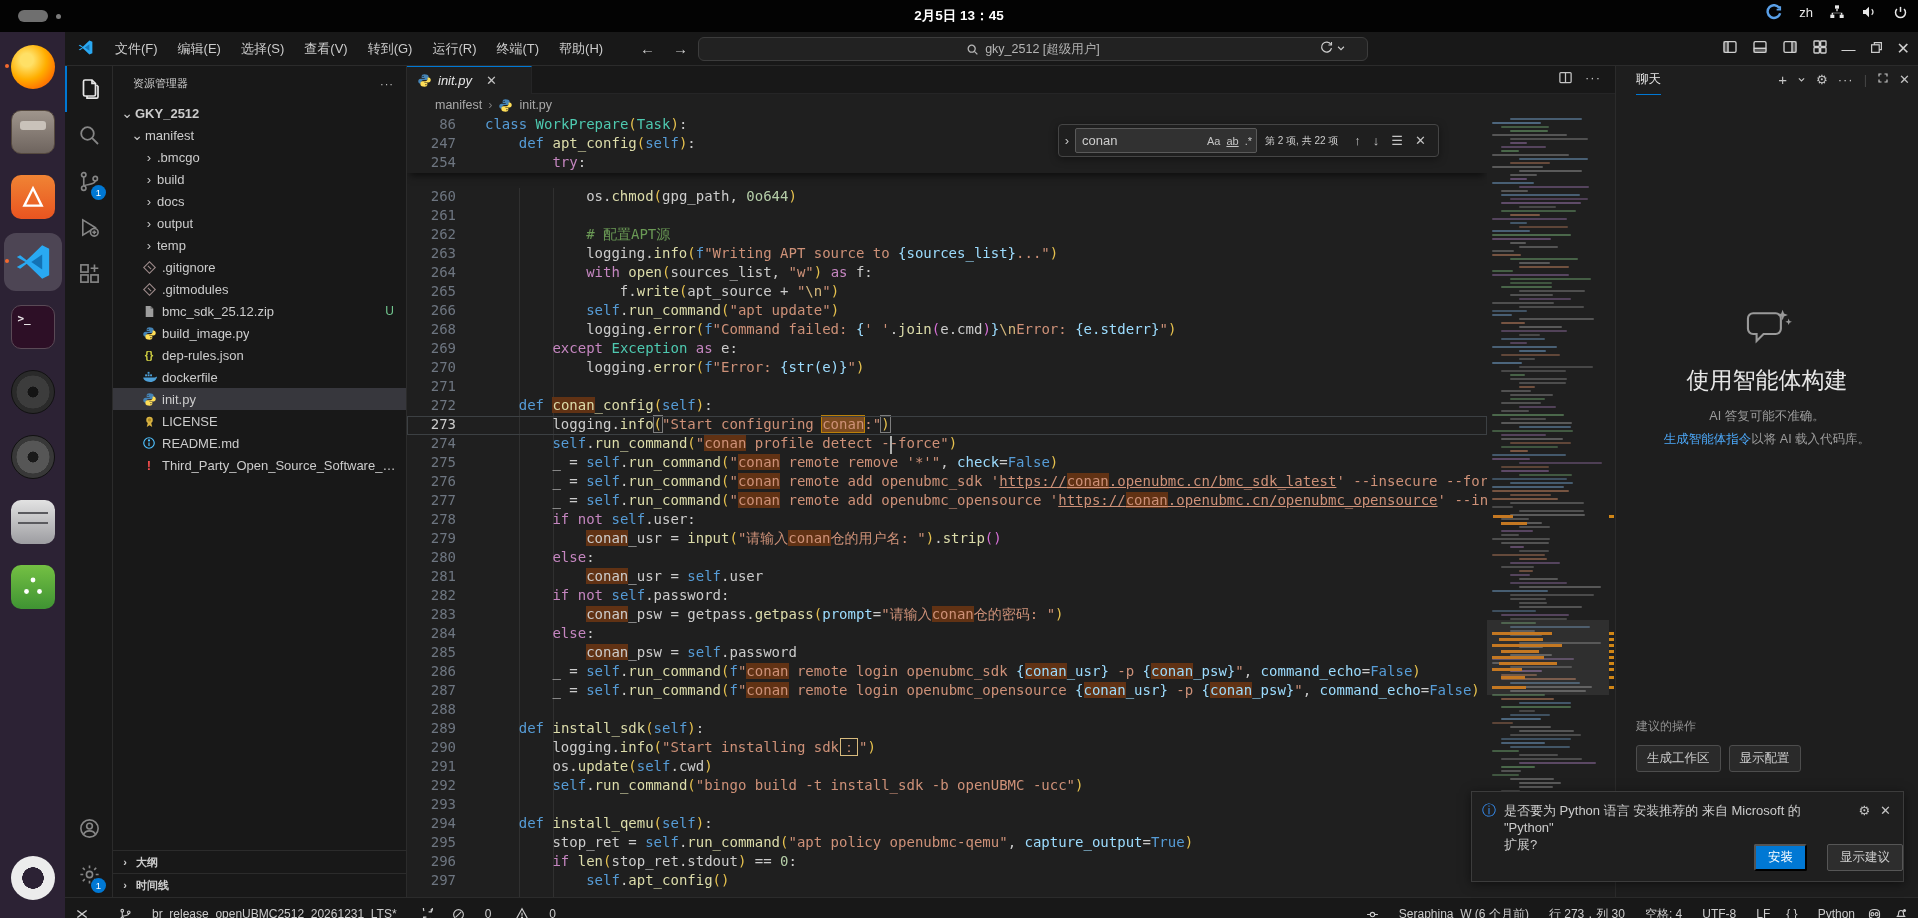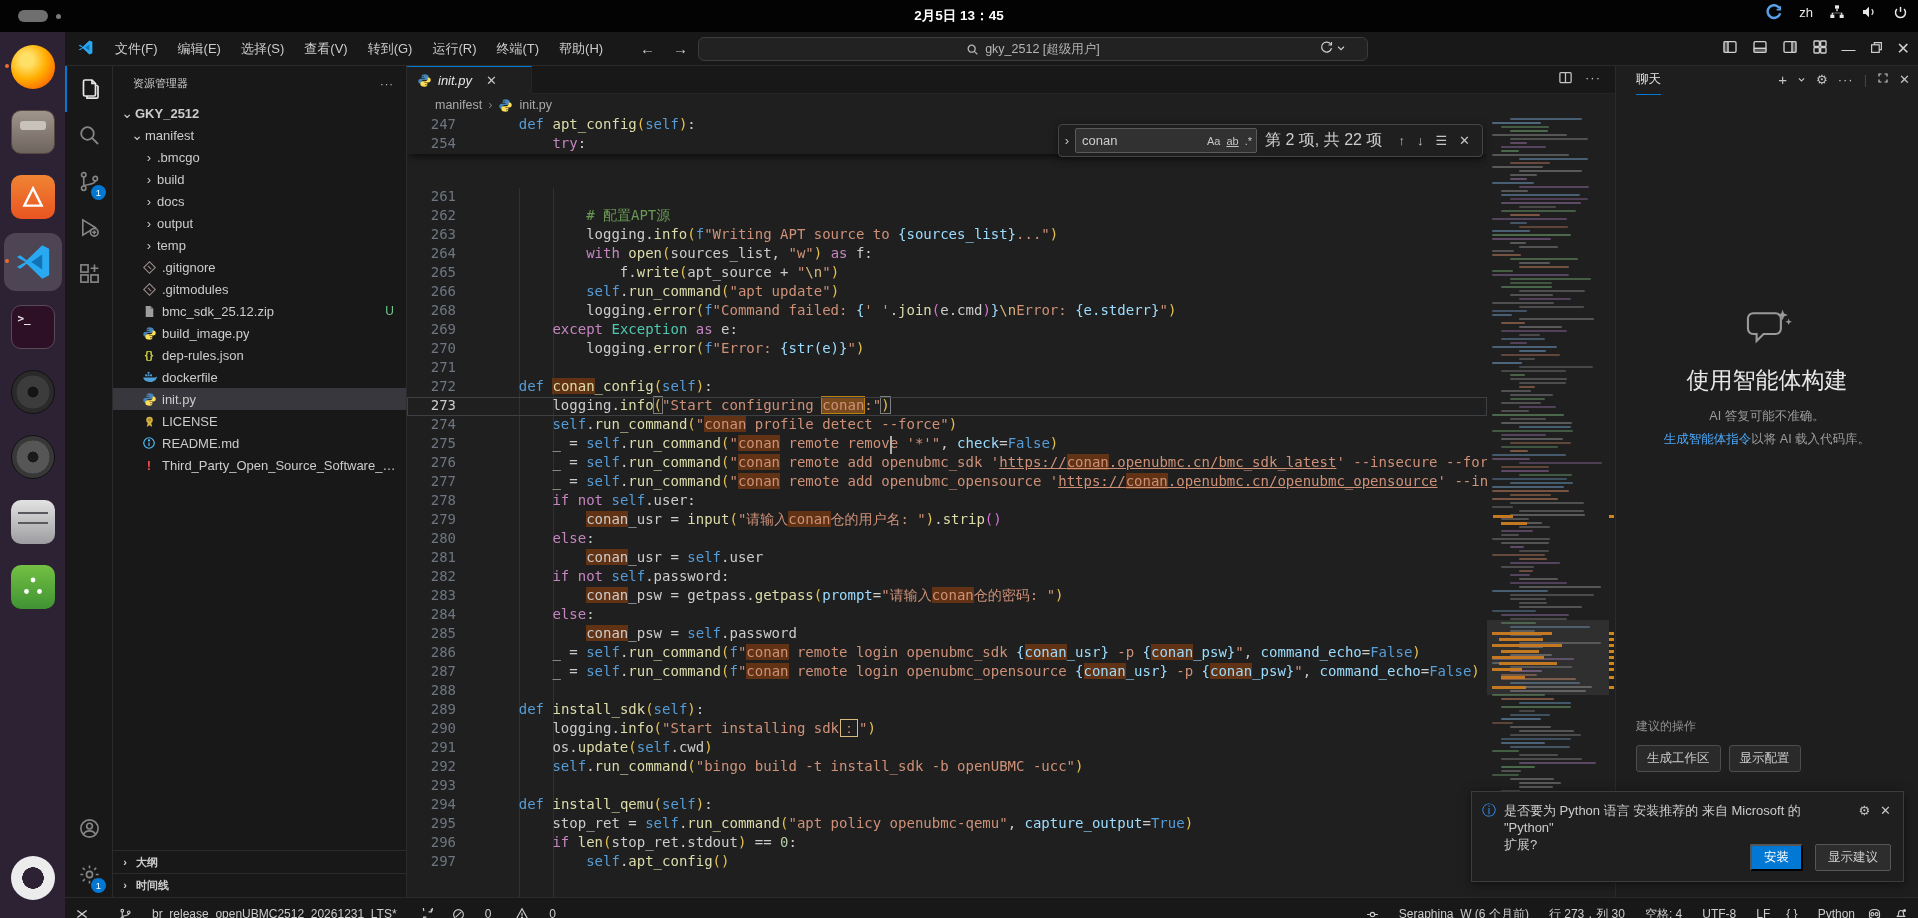--- a/index.html
+++ b/index.html
@@ -90,21 +90,21 @@
   .tk-bm{box-shadow:0 0 0 1px #7e7e7e;}
   .tk-box{border:1px solid #d7ba7d; padding:0 1px; margin:0 1px;}
 
   
   #find { position:absolute; left:651px; top:58px; height:33px; background:#1f1f1f; border:1px solid #454545; border-radius:4px; box-shadow:0 2px 8px rgba(0,0,0,.4); display:flex; align-items:center; padding:0 6px 0 0; z-index:5; }
   #find .stub { width:16px; height:100%; display:flex; align-items:center; justify-content:center; color:#c5c5c5; }
   #find .fbox { width:182px; height:25px; background:#313131; border:1px solid #5a5a5a; border-radius:2px; display:flex; align-items:center; padding:0 4px 0 6px; gap:6px; }
   #find .fbox input { flex:1; min-width:20px; background:transparent; border:none; outline:none; color:#cccccc; font-family:"Liberation Sans","DejaVu Sans",sans-serif; font-size:13px; }
   #find .fopt { color:#c5c5c5; font-size:11px; flex:none; }
   #find .fopt.uline { text-decoration:underline; }
-  #find .fres { color:#cccccc; font-size:16px; margin:0 10px 0 8px; white-space:nowrap; }
+  #find .fres { color:#cccccc; font-size:10px; margin:0 10px 0 8px; white-space:nowrap; }
   #find .fbtn { color:#c5c5c5; margin:0 6px; font-size:13px; }
 
   
   #minimap { position:absolute; left:1080px; top:50px; width:122px; height:781px; overflow:hidden; }
   #mm-ruler { position:absolute; left:1202px; top:50px; width:6px; height:781px; }
   .mm-bar { position:absolute; height:2px; border-radius:1px; }
   #mm-slider { position:absolute; left:0; width:122px; background:rgba(200,200,200,.10); }
   .mm-match { position:absolute; background:#c47822; }
   .mm-tick { position:absolute; left:0; width:5px; height:3px; background:#d18616; }
 
@@ -121,21 +121,21 @@
   #chat-actions { position:absolute; left:20px; top:652px; }
   #chat-actions .cap { font-size:12px; color:#8f8f8f; }
   #chat-actions .btns { display:flex; gap:8px; margin-top:10px; }
   .chat-btn { background:#2a2a2a; border:1px solid #4d4d4d; border-radius:3px; color:#cccccc; font-size:12.5px; padding:4px 10px; }
 
   
   #notif { left:1471px; top:791px; width:433px; height:91px; background:#1f1f1f; border:1px solid #3c3c3c; box-shadow:0 2px 10px rgba(0,0,0,.5); z-index:20; padding:10px 12px 10px 10px; }
   #notif .nrow { display:flex; gap:8px; color:#cccccc; font-size:13px; line-height:17px; }
   #notif .ni { color:#3794ff; flex:none; font-size:14px; }
   #notif .nicons { margin-left:auto; display:flex; gap:10px; color:#c5c5c5; flex:none; }
-  #notif .nbtns { position:absolute; right:12px; bottom:10px; display:flex; gap:12px; }
+  #notif .nbtns { position:absolute; right:0; bottom:10px; display:flex; gap:20px; }
   .nbtn { font-size:12.5px; padding:3px 12px; border-radius:2px; }
   .nbtn.primary { background:#0078d4; color:#fff; }
   .nbtn.secondary { background:#2d2d2d; border:1px solid #565656; color:#ccc; }
 
   
   #statusbar { left:65px; top:897px; width:1853px; height:21px; background:#181818; border-top:1px solid #2b2b2b; display:flex; align-items:center; font-size:12px; color:#cccccc; }
   .st-item { display:flex; align-items:center; gap:20px; padding:0 6px; height:100%; white-space:nowrap;margin-top:12px; }
   #st-right { margin-left:auto; display:flex; align-items:center; }
   svg.sic { display:block; }
 </style>
@@ -518,20 +518,21 @@
           <path fill="#ffde57" d="M12 22c3 0 4.5-1.3 4.5-3.2V16h-4.8v-1h6.7c2.1 0 3.6-1.4 3.6-4s-1.5-4-3.6-4H17v2.6c0 2-1.7 3.4-3.8 3.4H8.5c-1.7 0-3 1.4-3 3.1v2.7C5.5 20.7 9 22 12 22zm2.3-2.4a1 1 0 110-2 1 1 0 010 2z"></path>
         </svg>
       </span>
     <span>init.py</span>
   </div>
 
   <div id="code-wrap">
     <div class="iguide" style="left:112px;"></div>
     <div class="iguide" style="left:146px;"></div>
     <div id="lines">
+        <div class="crow"><span class="ln">260</span><span class="ctext"><span class="tk-t">            os.</span><span class="tk-fn">chmod</span><span class="tk-b1">(</span><span class="tk-t">gpg_path, </span><span class="tk-n">0o644</span><span class="tk-b1">)</span></span></div>
         <div class="crow"><span class="ln">261</span><span class="ctext"></span></div>
         <div class="crow"><span class="ln">262</span><span class="ctext"><span class="tk-t">            </span><span class="tk-c"># 配置APT源</span></span></div>
         <div class="crow"><span class="ln">263</span><span class="ctext"><span class="tk-t">            logging.</span><span class="tk-fn">info</span><span class="tk-b1">(</span><span class="tk-kw">f</span><span class="tk-s">"Writing APT source to </span><span class="tk-v">{sources_list}</span><span class="tk-s">..."</span><span class="tk-b1">)</span></span></div>
         <div class="crow"><span class="ln">264</span><span class="ctext"><span class="tk-t">            </span><span class="tk-ctl">with</span><span class="tk-t"> </span><span class="tk-fn">open</span><span class="tk-b1">(</span><span class="tk-t">sources_list, </span><span class="tk-s">"w"</span><span class="tk-b1">)</span><span class="tk-t"> </span><span class="tk-ctl">as</span><span class="tk-t"> f:</span></span></div>
         <div class="crow"><span class="ln">265</span><span class="ctext"><span class="tk-t">                f.</span><span class="tk-fn">write</span><span class="tk-b1">(</span><span class="tk-t">apt_source + </span><span class="tk-s">"</span><span class="tk-e">\n</span><span class="tk-s">"</span><span class="tk-b1">)</span></span></div>
         <div class="crow"><span class="ln">266</span><span class="ctext"><span class="tk-t">            </span><span class="tk-kw">self</span><span class="tk-t">.</span><span class="tk-fn">run_command</span><span class="tk-b1">(</span><span class="tk-s">"apt update"</span><span class="tk-b1">)</span></span></div>
         <div class="crow"><span class="ln">268</span><span class="ctext"><span class="tk-t">            logging.</span><span class="tk-fn">error</span><span class="tk-b1">(</span><span class="tk-kw">f</span><span class="tk-s">"Command failed: </span><span class="tk-v">{</span><span class="tk-s">' '</span><span class="tk-t">.</span><span class="tk-fn">join</span><span class="tk-b2">(</span><span class="tk-t">e.cmd</span><span class="tk-b2">)</span><span class="tk-v">}</span><span class="tk-e">\n</span><span class="tk-s">Error: </span><span class="tk-v">{e.stderr}</span><span class="tk-s">"</span><span class="tk-b1">)</span></span></div>
         <div class="crow"><span class="ln">269</span><span class="ctext"><span class="tk-t">        </span><span class="tk-ctl">except</span><span class="tk-t"> </span><span class="tk-cls">Exception</span><span class="tk-t"> </span><span class="tk-ctl">as</span><span class="tk-t"> e:</span></span></div>
         <div class="crow"><span class="ln">270</span><span class="ctext"><span class="tk-t">            logging.</span><span class="tk-fn">error</span><span class="tk-b1">(</span><span class="tk-kw">f</span><span class="tk-s">"Error: </span><span class="tk-v">{str(e)}</span><span class="tk-s">"</span><span class="tk-b1">)</span></span></div>
         <div class="crow"><span class="ln">271</span><span class="ctext"></span></div>
@@ -556,20 +557,21 @@
         <div class="crow"><span class="ln">290</span><span class="ctext"><span class="tk-t">        logging.</span><span class="tk-fn">info</span><span class="tk-b1">(</span><span class="tk-s">"Start installing sdk</span><span class="tk-s tk-box">：</span><span class="tk-s">"</span><span class="tk-b1">)</span></span></div>
         <div class="crow"><span class="ln">291</span><span class="ctext"><span class="tk-t">        os.</span><span class="tk-fn">update</span><span class="tk-b1">(</span><span class="tk-kw">self</span><span class="tk-t">.cwd</span><span class="tk-b1">)</span></span></div>
         <div class="crow"><span class="ln">292</span><span class="ctext"><span class="tk-t">        </span><span class="tk-kw">self</span><span class="tk-t">.</span><span class="tk-fn">run_command</span><span class="tk-b1">(</span><span class="tk-s">"bingo build -t install_sdk -b openUBMC -ucc"</span><span class="tk-b1">)</span></span></div>
         <div class="crow"><span class="ln">293</span><span class="ctext"></span></div>
         <div class="crow"><span class="ln">294</span><span class="ctext"><span class="tk-t">    </span><span class="tk-kw">def</span><span class="tk-t"> </span><span class="tk-fn">install_qemu</span><span class="tk-b1">(</span><span class="tk-kw">self</span><span class="tk-b1">)</span><span class="tk-t">:</span></span></div>
         <div class="crow"><span class="ln">295</span><span class="ctext"><span class="tk-t">        stop_ret = </span><span class="tk-kw">self</span><span class="tk-t">.</span><span class="tk-fn">run_command</span><span class="tk-b1">(</span><span class="tk-s">"apt policy openubmc-qemu"</span><span class="tk-t">, </span><span class="tk-v">capture_output</span><span class="tk-t">=</span><span class="tk-kw">True</span><span class="tk-b1">)</span></span></div>
         <div class="crow"><span class="ln">296</span><span class="ctext"><span class="tk-t">        </span><span class="tk-ctl">if</span><span class="tk-t"> </span><span class="tk-fn">len</span><span class="tk-b1">(</span><span class="tk-t">stop_ret.stdout</span><span class="tk-b1">)</span><span class="tk-t"> == </span><span class="tk-n">0</span><span class="tk-t">:</span></span></div>
         <div class="crow"><span class="ln">297</span><span class="ctext"><span class="tk-t">            </span><span class="tk-kw">self</span><span class="tk-t">.</span><span class="tk-fn">apt_config</span><span class="tk-b1">(</span><span class="tk-b1">)</span></span></div>
       </div>
     <div id="sticky">
+        <div class="crow"><span class="ln">86</span><span class="ctext"><span class="tk-kw">class</span><span class="tk-t"> </span><span class="tk-cls">WorkPrepare</span><span class="tk-b1">(</span><span class="tk-cls">Task</span><span class="tk-b1">)</span><span class="tk-t">:</span></span></div>
         <div class="crow"><span class="ln">247</span><span class="ctext"><span class="tk-t">    </span><span class="tk-kw">def</span><span class="tk-t"> </span><span class="tk-fn">apt_config</span><span class="tk-b1">(</span><span class="tk-kw">self</span><span class="tk-b1">)</span><span class="tk-t">:</span></span></div>
         <div class="crow"><span class="ln">254</span><span class="ctext"><span class="tk-t">        </span><span class="tk-ctl">try</span><span class="tk-t">:</span></span></div>
       </div>
     <div id="cursor" style="left:483px; top:320px;"></div>
   </div>
 
   <div id="find">
     <div class="stub">›</div>
     <div class="fbox">
       <input id="find-input" value="conan" style="">

